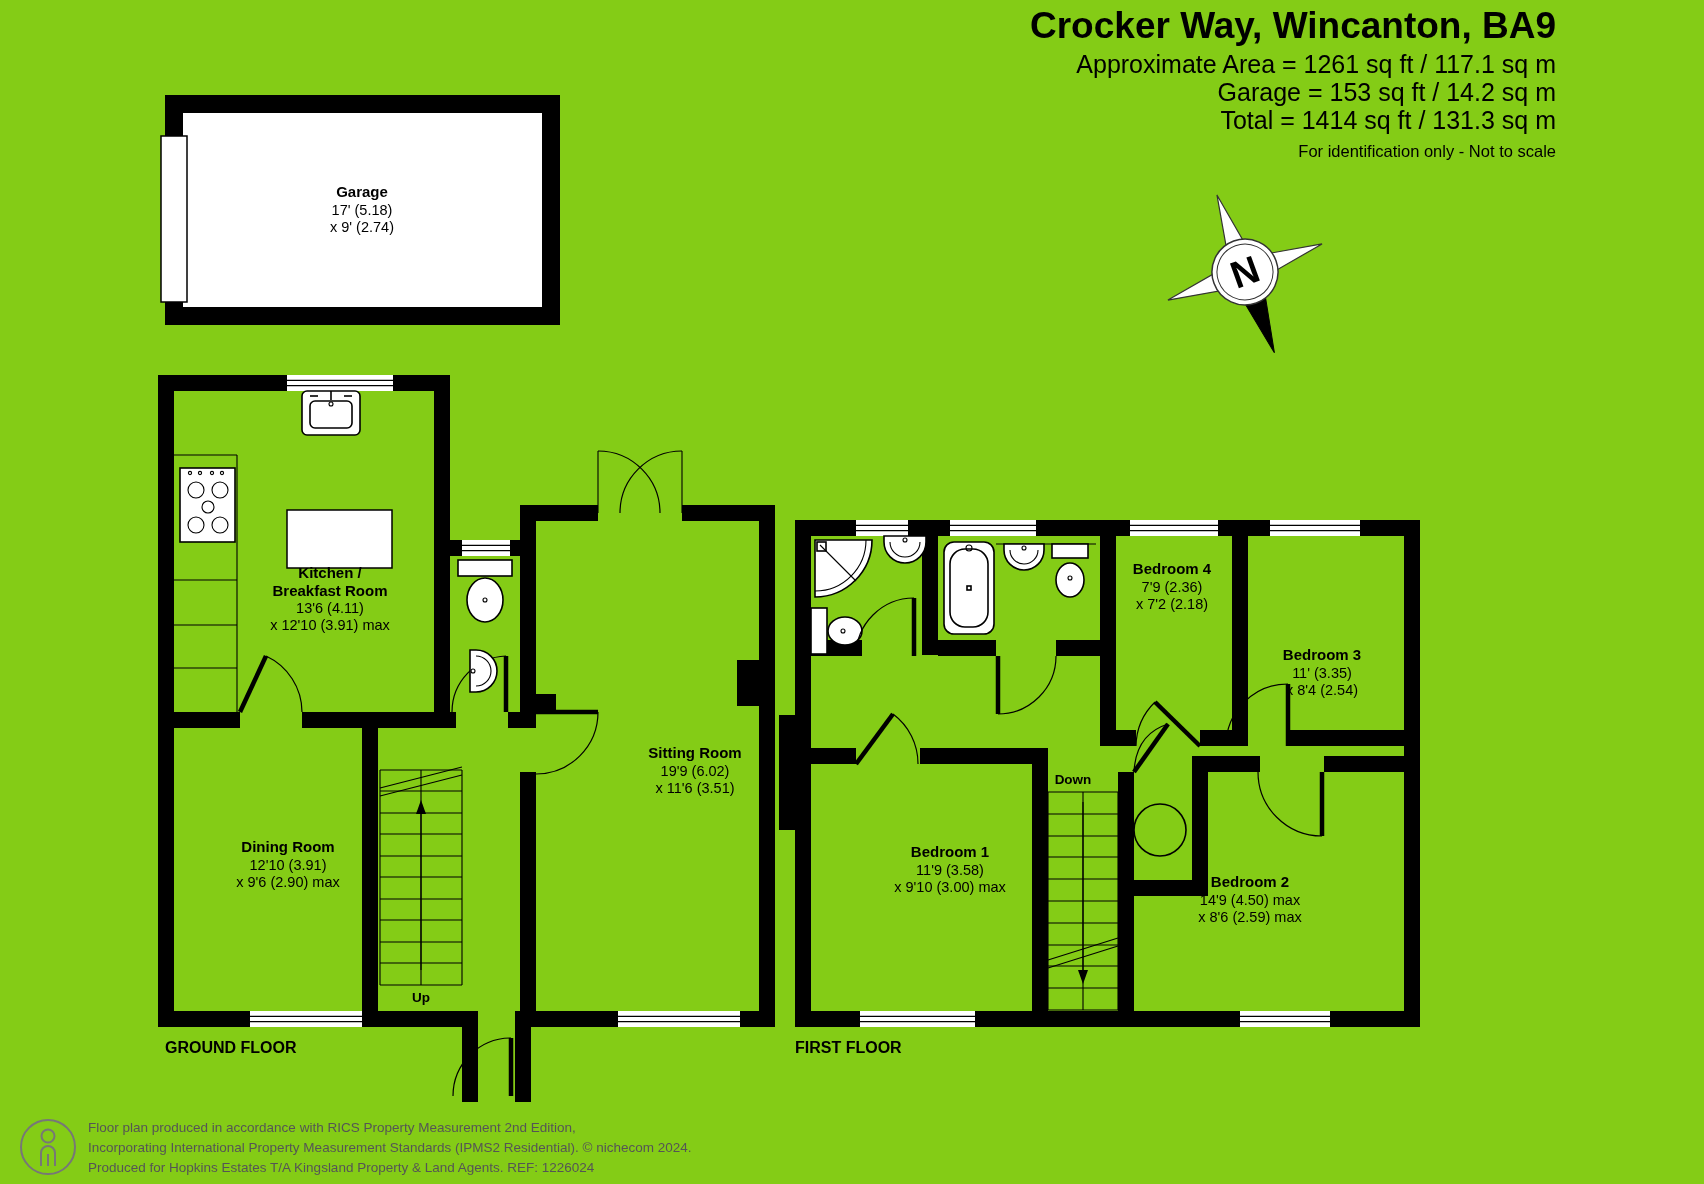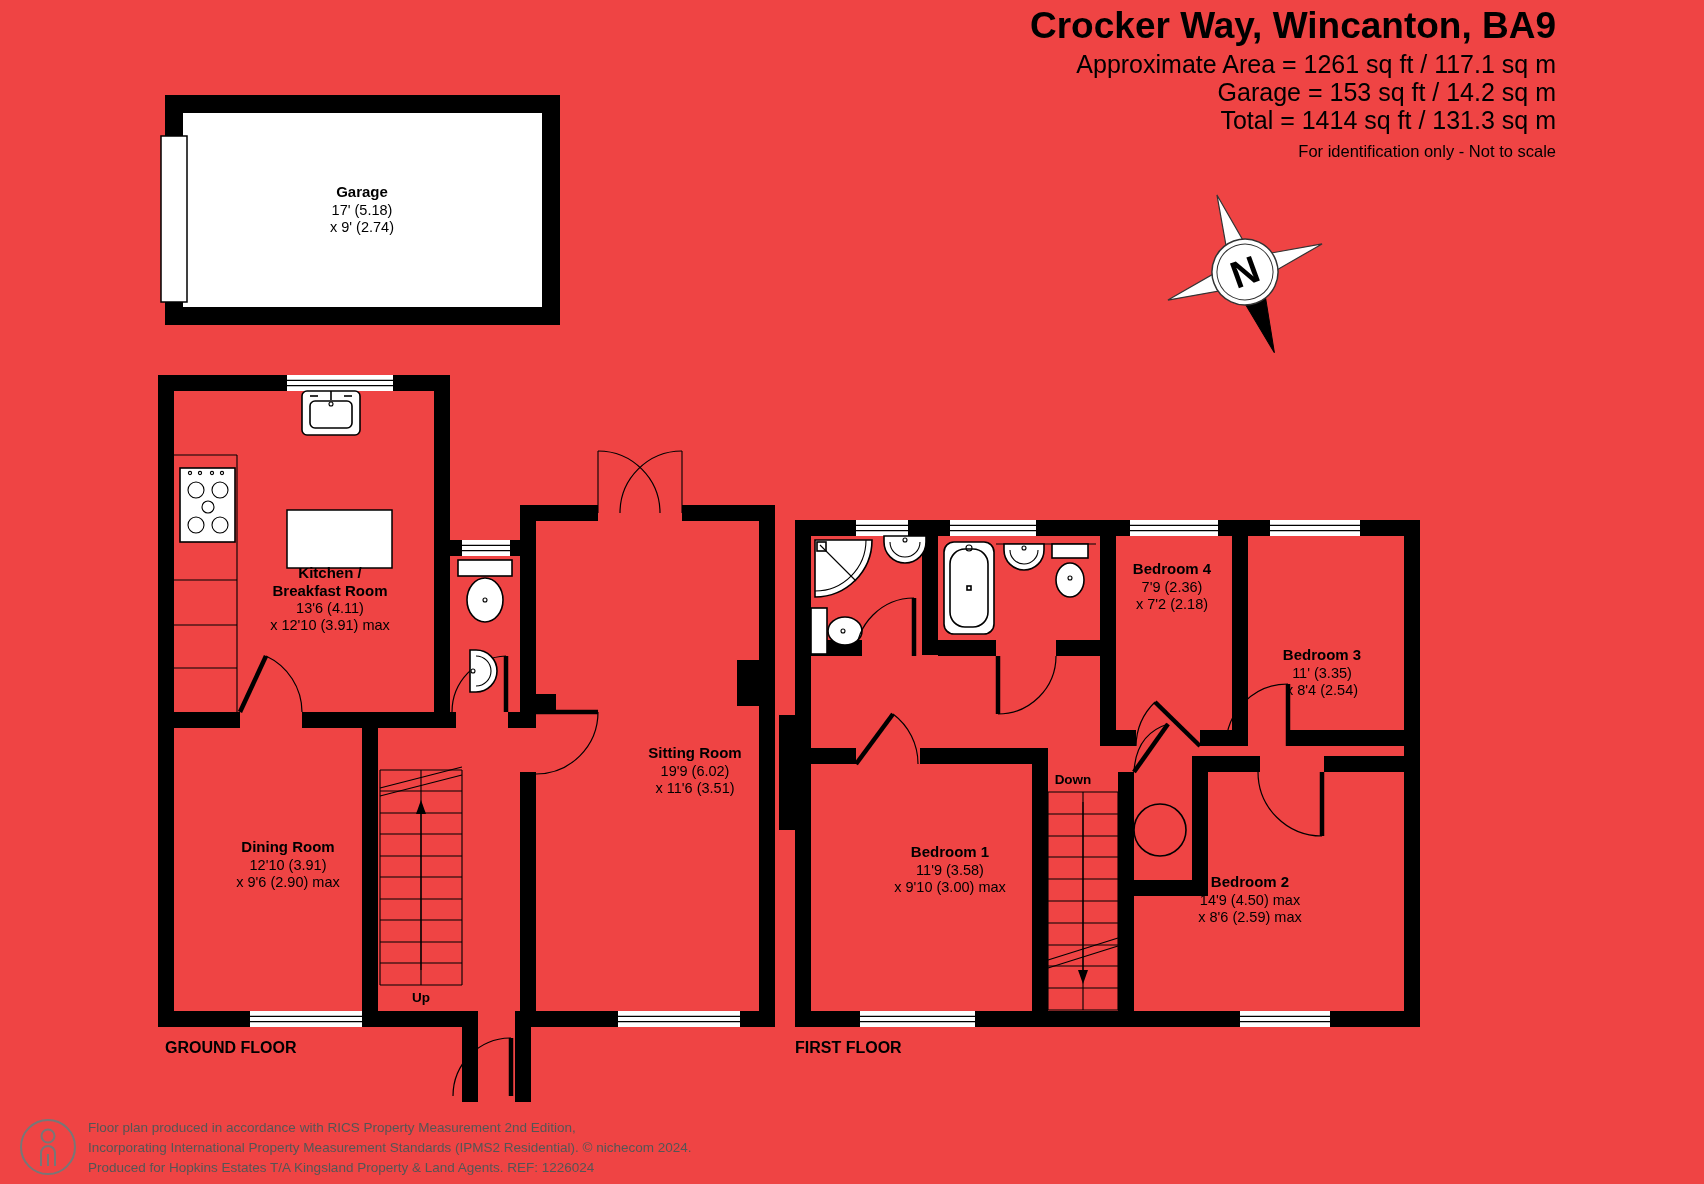--- a/index.html
+++ b/index.html
@@ -1,16 +1,16 @@
 <!DOCTYPE html>
 <html><head>
 <meta charset="utf-8">
 <style>
   html,body{margin:0;padding:0;background:#ffffff;}
-  .page{position:relative;width:1704px;height:1184px;background:#ef4444;overflow:hidden;
+  .page{position:relative;width:1704px;height:1184px;background:#84cc16;overflow:hidden;
         font-family:"Liberation Sans",sans-serif;}
   svg{position:absolute;left:0;top:0;}
   .wall{fill:#000;}
   .white{fill:#fff;}
   .fx{fill:none;stroke:#000;stroke-width:1.6;}
   .fxf{fill:#fff;stroke:#000;stroke-width:1.6;}
   .thin{fill:none;stroke:#000;stroke-width:1.1;}
   .arc{fill:none;stroke:#000;stroke-width:1.2;}
   .leaf{stroke:#000;stroke-width:4.5;stroke-linecap:butt;}
   .winline{stroke:#000;stroke-width:1.3;}

